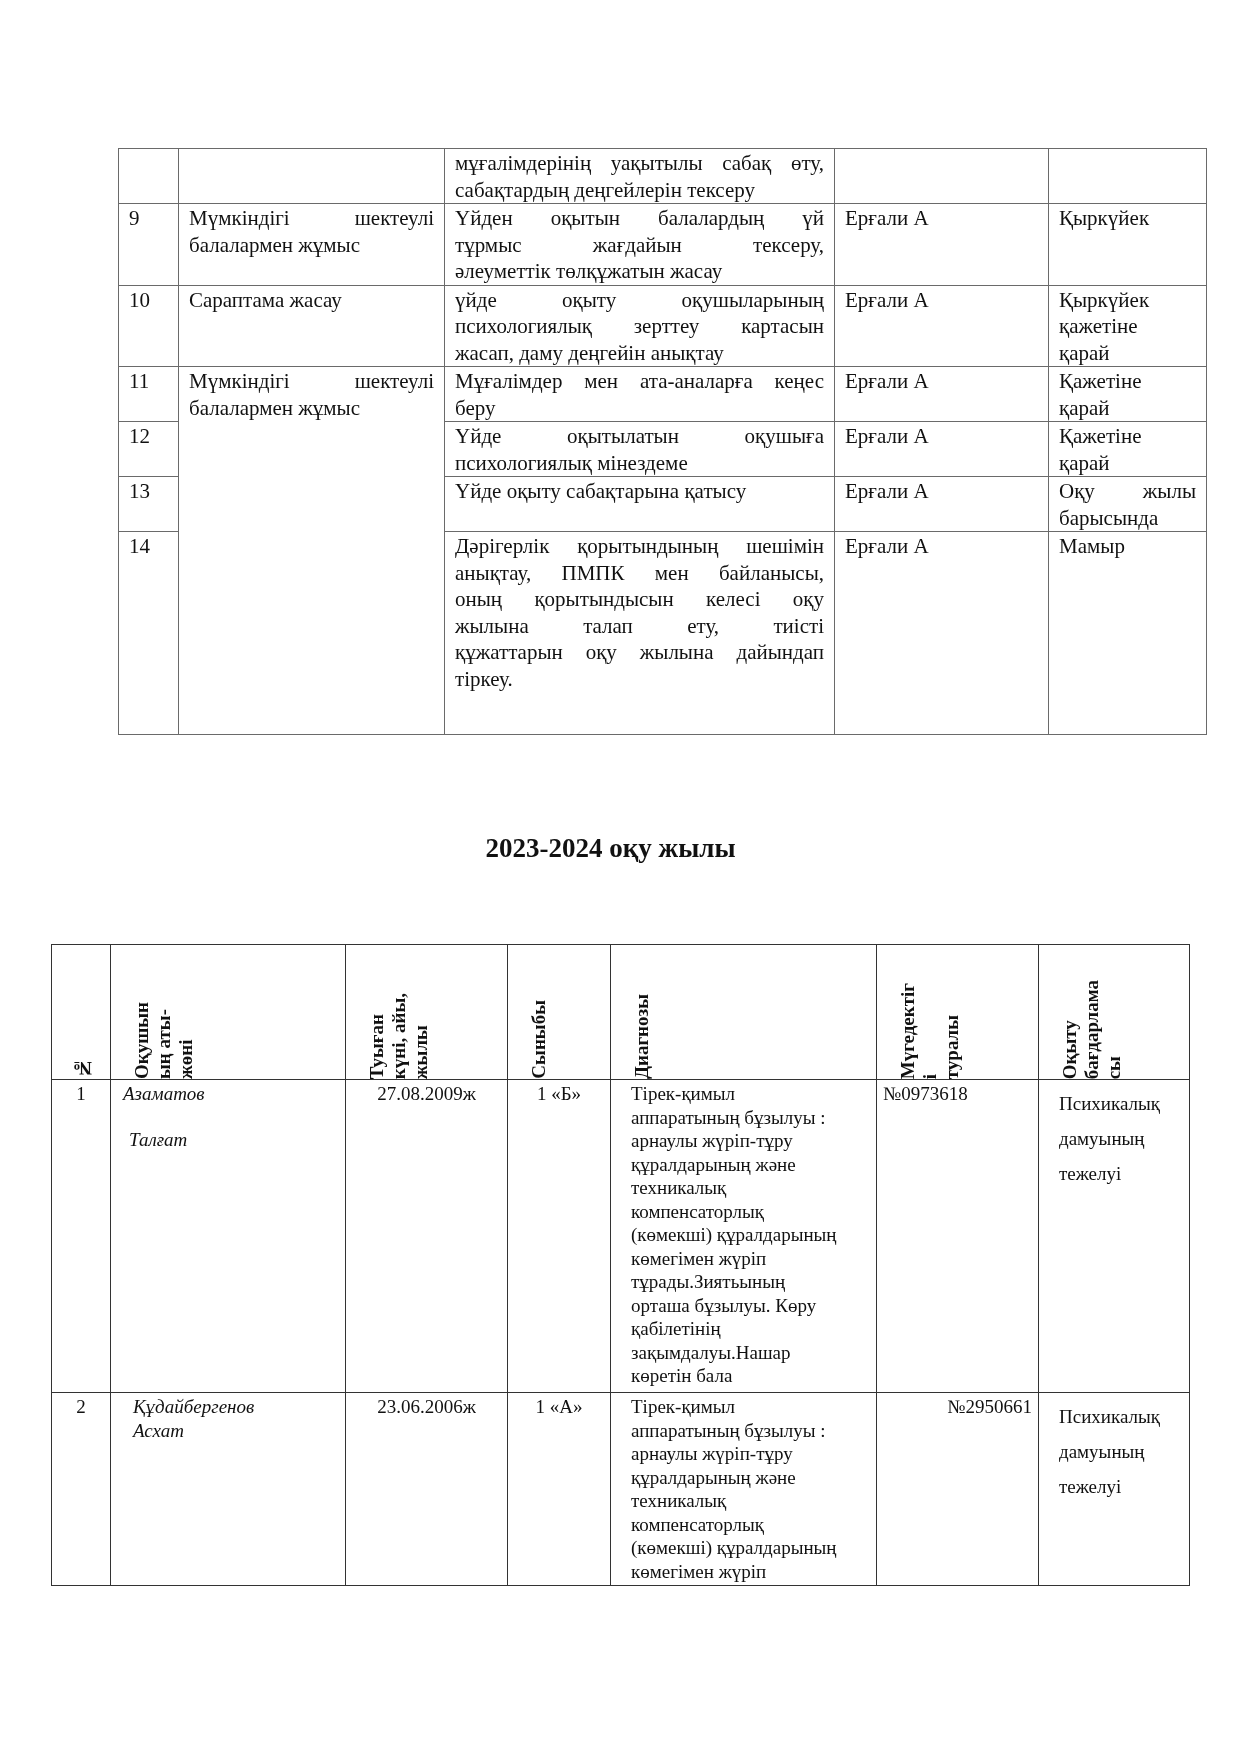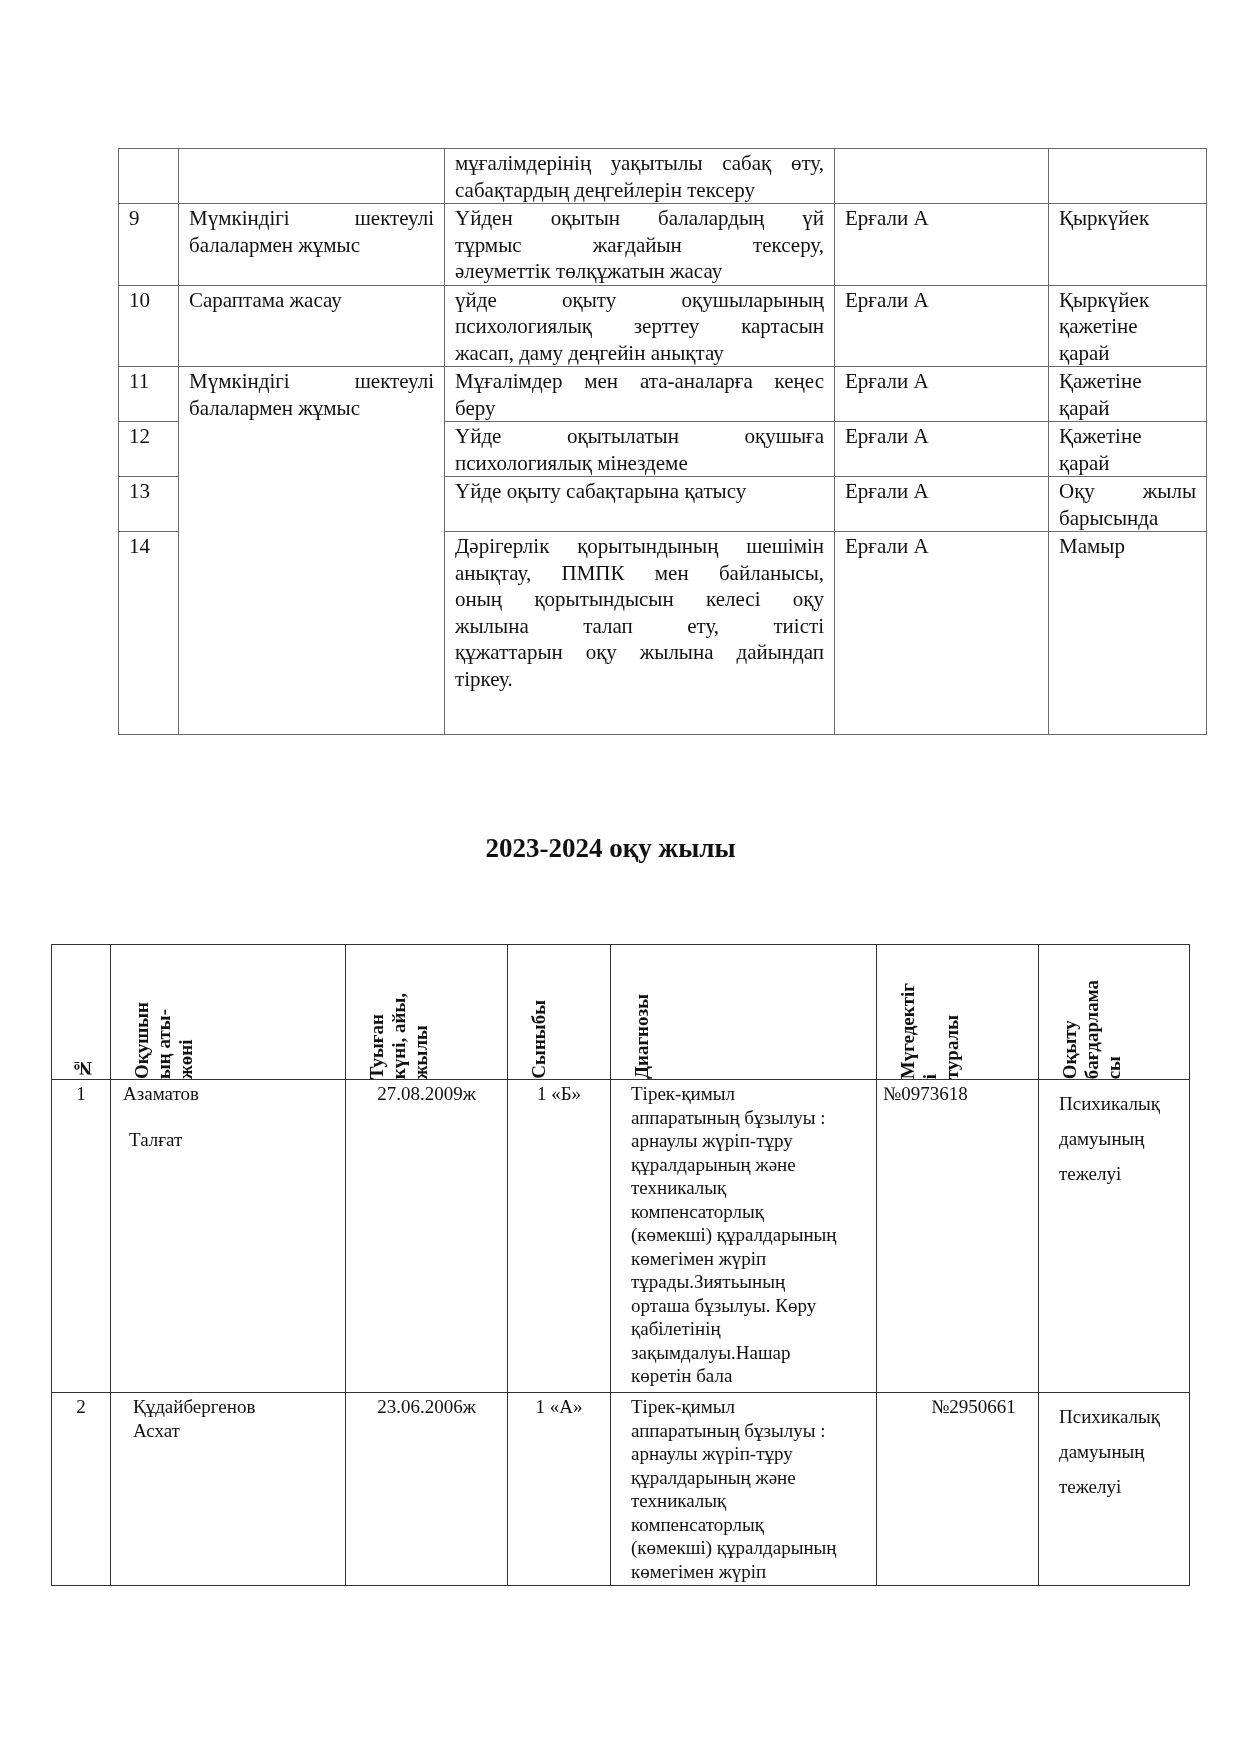--- a/index.html
+++ b/index.html
@@ -30,21 +30,21 @@
     
     #list-table { left: 51px; top: 944px; width: 1138px; font-size: 19px; line-height: 23.5px; }
     #list-table td { border-color: #333; }
     #list-table .hdr td { height: 132px; vertical-align: bottom; }
     .vhead {
       writing-mode: vertical-rl; transform: rotate(180deg);
       font-weight: bold; font-size: 19px; line-height: 22px;
       white-space: pre-line; padding: 0 0 8px 0; margin-left: 14px;
     }
     .cell-center { text-align: center; }
-    .name-cell { padding-left: 12px !important; }
+    .name-cell { padding-left: 12px !important; font-style: italic; }
     .diag-cell { padding-left: 20px !important; padding-right: 6px !important; margin-left: 48px; }
     .prog-cell { padding-left: 20px !important; line-height: 35px; padding-top: 6px !important; }
     #list-table td { padding: 2px 6px 0 6px; }
   </style>
 </head>
 <body>
 
 <table id="plan-table">
   <colgroup>
     <col class="c-num" style="width:60px">
@@ -241,21 +241,21 @@
       <td class="diag-cell lines">
           <span class="lline">Тірек-қимыл</span>
           <span class="lline">аппаратының бұзылуы :</span>
           <span class="lline">арнаулы жүріп-тұру</span>
           <span class="lline">құралдарының және</span>
           <span class="lline">техникалық</span>
           <span class="lline">компенсаторлық</span>
           <span class="lline">(көмекші) құралдарының</span>
           <span class="lline">көмегімен жүріп</span>
         </td>
-      <td class="cell-center" style="text-align:center;padding-left:38px">№2950661</td>
+      <td class="cell-center" style="text-align:right;padding-left:38px">№2950661</td>
       <td class="prog-cell lines">
           <span class="lline">Психикалық</span>
           <span class="lline">дамуының</span>
           <span class="lline">тежелуі</span>
         </td>
     </tr>
   </tbody>
 </table>
 
 </body></html>

